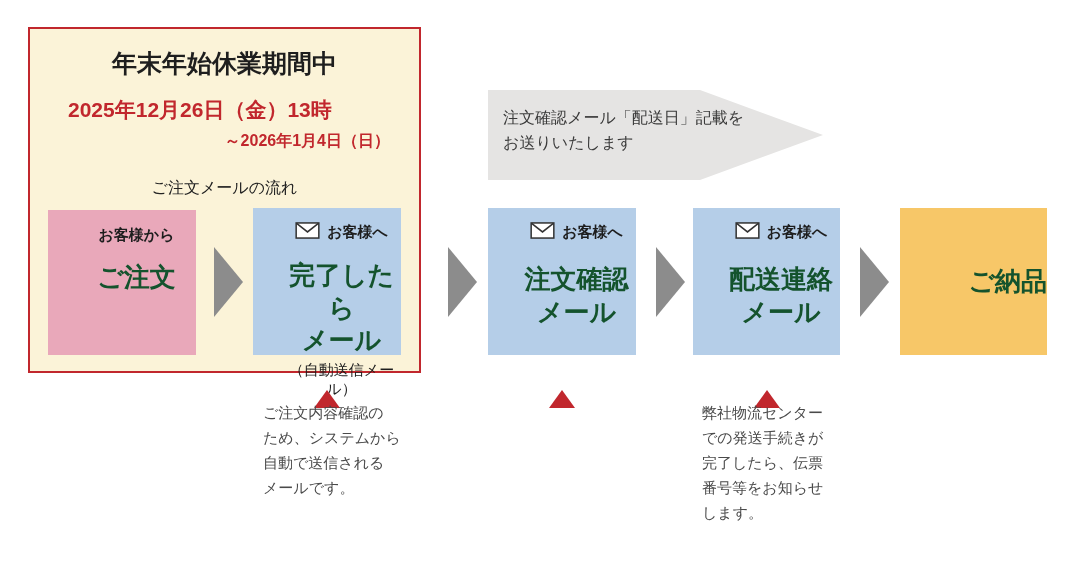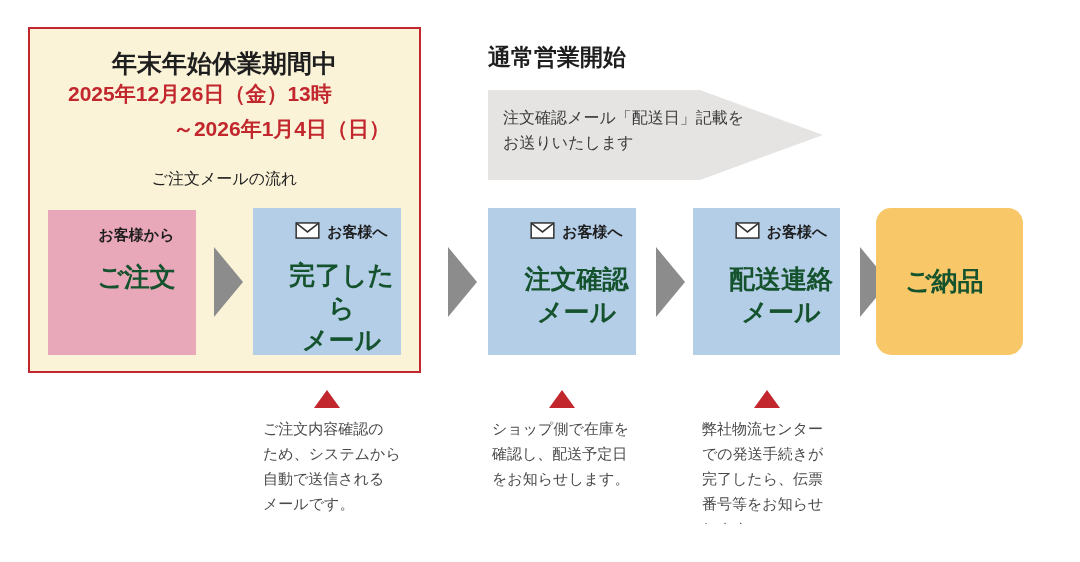--- a/index.html
+++ b/index.html
@@ -6,42 +6,42 @@
   html,body { background:#ffffff; }
   body { font-family:"Liberation Sans","DejaVu Sans",sans-serif; color:#1e1e1e; }
   .stage { position:relative; width:1080px; height:524px; background:#ffffff; overflow:hidden; }
 
   
   .holiday-box {
     position:absolute; left:28px; top:27px; width:393px; height:346px;
     background:#fbf3d8; border:2px solid #c1272d;
   }
   .hb-title { margin-top:18px; text-align:center; font-size:25px; font-weight:bold; color:#1e1e1e; }
-  .hb-date1 { margin-top:0; padding-left:38px; font-size:21px; font-weight:bold; color:#c1272d; }
-  .hb-date2 { margin-top:7px; padding-right:29px; text-align:right; font-size:21px; font-weight:bold; color:#c1272d; }
+  .hb-date1 { margin-top:16px; padding-left:38px; font-size:21px; font-weight:bold; color:#c1272d; }
+  .hb-date2 { margin-top:7px; padding-right:29px; text-align:right; font-size:16px; font-weight:bold; color:#c1272d; }
   .hb-flow  { margin-top:26px; text-align:center; font-size:16px; color:#222222; }
 
   
   .normal-title { position:absolute; left:488px; top:42px; font-size:23px; font-weight:bold; color:#1e1e1e; }
   .banner {
     position:absolute; left:488px; top:90px; width:335px; height:90px;
     background:#e5e4e3; padding:10px 0 0 15px;
     clip-path:polygon(0 0, 63.3% 0, 100% 50%, 63.3% 100%, 0 100%);
   }
   .banner-date { font-size:20px; font-weight:bold; color:#c1272d; }
   .banner-note { margin-top:6px; font-size:16px; line-height:1.55; color:#3a3a3a; white-space:pre-line; }
 
   
   .flow-box { position:absolute; top:208px; height:147px; text-align:center;padding-left:29px; }
   .box-pink   { left:48px;  top:210px; width:148px; height:145px; background:#e9a8ba; padding-top:16px; }
   .box-blue   { width:148px; background:#b5cee8; padding-top:14px; }
   .bb1 { left:253px; }
   .bb2 { left:488px; }
   .bb3 { left:693px; width:147px; }
-  .box-orange { left:876px; width:147px; background:#f7c768; display:flex; align-items:center; justify-content:flex-start;border-radius:15px; }
+  .box-orange { left:900px; width:147px; background:#f7c768; display:flex; align-items:center; justify-content:flex-end; }
 
   .box-tag { font-size:15px; font-weight:bold; color:#1e1e1e; }
   .mail-row { display:flex; align-items:center; justify-content:center; gap:7px; }
   .box-label { margin-top:16px; font-size:26px; font-weight:bold; line-height:1.25; color:#14532d; white-space:pre-line; }
   .bb2 .box-label, .bb3 .box-label { margin-top:20px; }
   .box-sub { margin-top:4px; font-size:15px; color:#1e1e1e; }
   .box-orange .box-label { margin-top:0; }
 
   
   .arrow-right {
@@ -52,38 +52,37 @@
   .ar1 { left:214px; } .ar2 { left:448px; } .ar3 { left:656px; } .ar4 { left:860px; }
 
   .tri-up {
     position:absolute; top:390px; width:0; height:0;
     border-left:13px solid transparent; border-right:13px solid transparent;
     border-bottom:18px solid #c1272d;
   }
   .tu1 { left:314px; } .tu2 { left:549px; } .tu3 { left:754px; }
 
   
-  .annotation { position:absolute; top:416px; width:180px; font-size:15px; line-height:25px; color:#4a4a4a; white-space:pre-line; }
+  .annotation { position:absolute; top:400px; width:180px; font-size:15px; line-height:25px; color:#4a4a4a; white-space:pre-line; }
   .an1 { left:263px; } .an2 { left:492px; } .an3 { left:702px; }
 
   .env-icon { display:inline-block; }
 </style>
 </head>
 <body>
 
 <div class="stage">
 
   <div class="holiday-box">
     <div class="hb-title">年末年始休業期間中</div>
     <div class="hb-date1">2025年12月26日（金）13時</div>
     <div class="hb-date2">～2026年1月4日（日）</div>
     <div class="hb-flow">ご注文メールの流れ</div>
   </div>
 
-  <div class="normal-title">通常営業開始</div>
   <div class="banner">
     <div class="banner-note">注文確認メール「配送日」記載を
 お送りいたします</div>
   </div>
 
   <div class="flow-box box-pink">
     <div class="box-tag">お客様から</div>
     <div class="box-label">ご注文</div>
   </div>
 
@@ -94,20 +93,21 @@
       <span class="env-icon">
         <svg width="25" height="17" viewBox="0 0 26 18">
             <rect x="1" y="1" width="24" height="16" fill="#ffffff" stroke="#333333" stroke-width="1.6"></rect>
             <path d="M1.5 1.5 L13 10.5 L24.5 1.5" fill="none" stroke="#333333" stroke-width="1.6"></path>
           </svg>
       </span>
       <span class="box-tag">お客様へ</span>
     </div>
     <div class="box-label">完了したら
 メール</div>
+    <div class="box-sub">（自動送信メール）</div>
   </div>
 
   <div class="arrow-right ar2"></div>
 
   <div class="flow-box box-blue bb2">
     <div class="mail-row">
       <span class="env-icon">
         <svg width="25" height="17" viewBox="0 0 26 18">
             <rect x="1" y="1" width="24" height="16" fill="#ffffff" stroke="#333333" stroke-width="1.6"></rect>
             <path d="M1.5 1.5 L13 10.5 L24.5 1.5" fill="none" stroke="#333333" stroke-width="1.6"></path>
@@ -142,22 +142,19 @@
   </div>
 
   <div class="tri-up tu1"></div>
   <div class="tri-up tu2"></div>
   <div class="tri-up tu3"></div>
 
   <div class="annotation an1">ご注文内容確認の
 ため、システムから
 自動で送信される
 メールです。</div>
-  <div class="annotation an2">ショップ側で在庫を
-確認し、配送予定日
-をお知らせします。</div>
   <div class="annotation an3">弊社物流センター
 での発送手続きが
 完了したら、伝票
 番号等をお知らせ
 します。</div>
 
 </div>
 
 </body></html>

